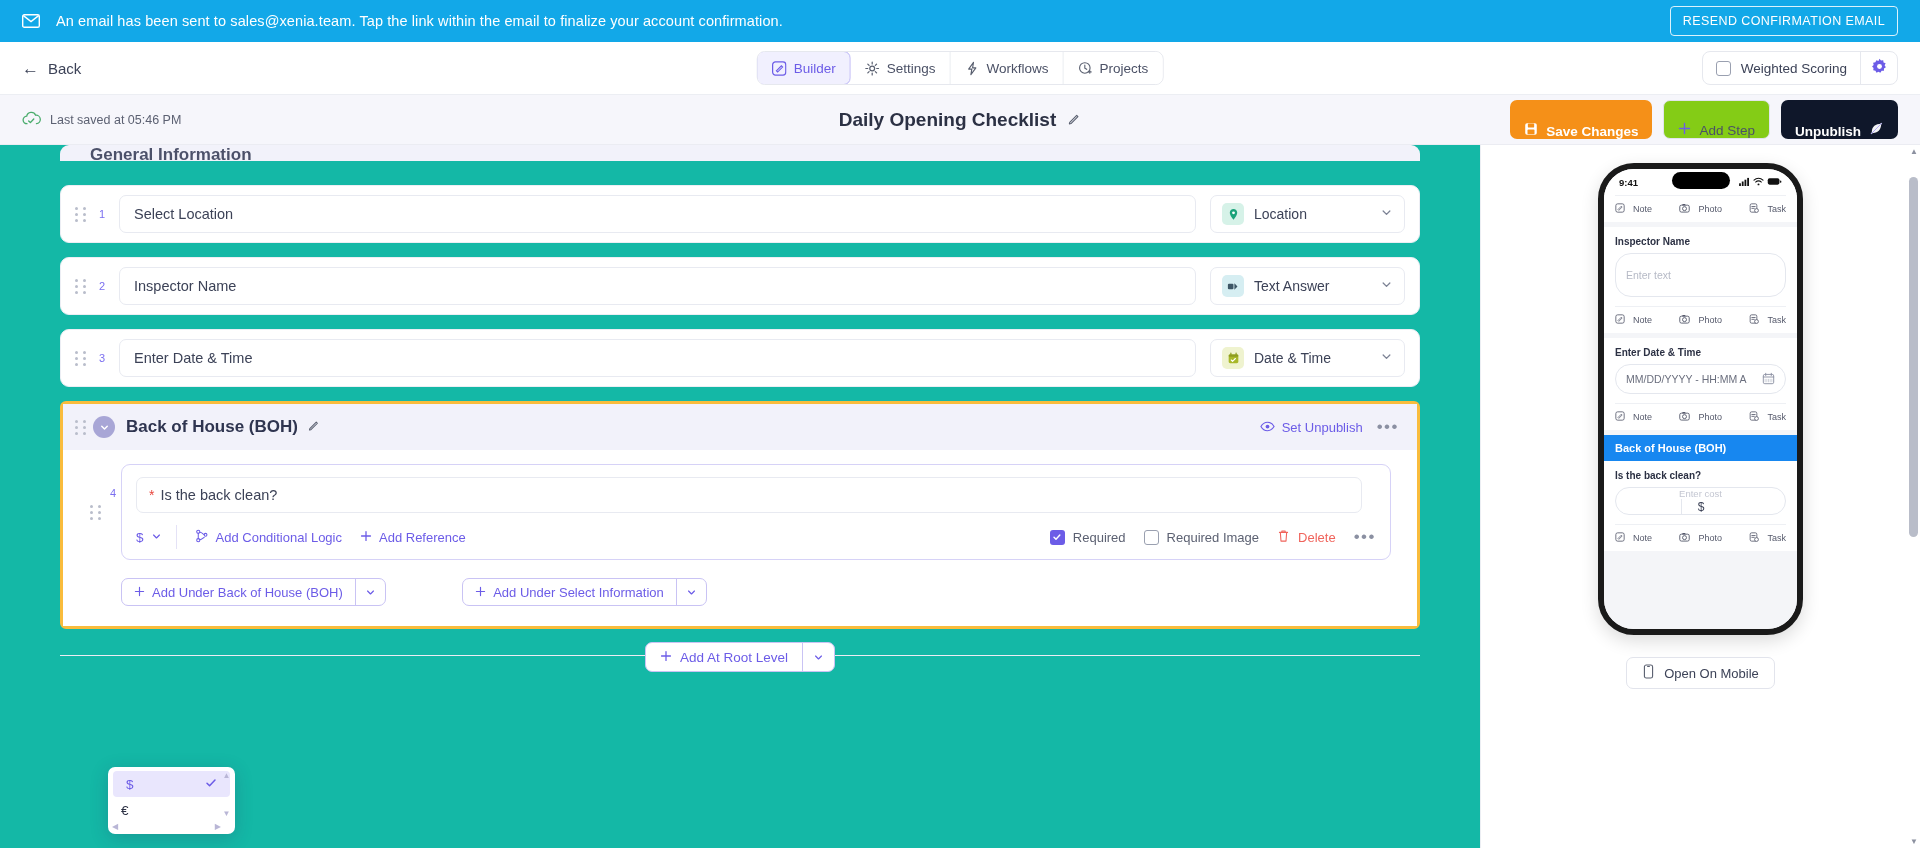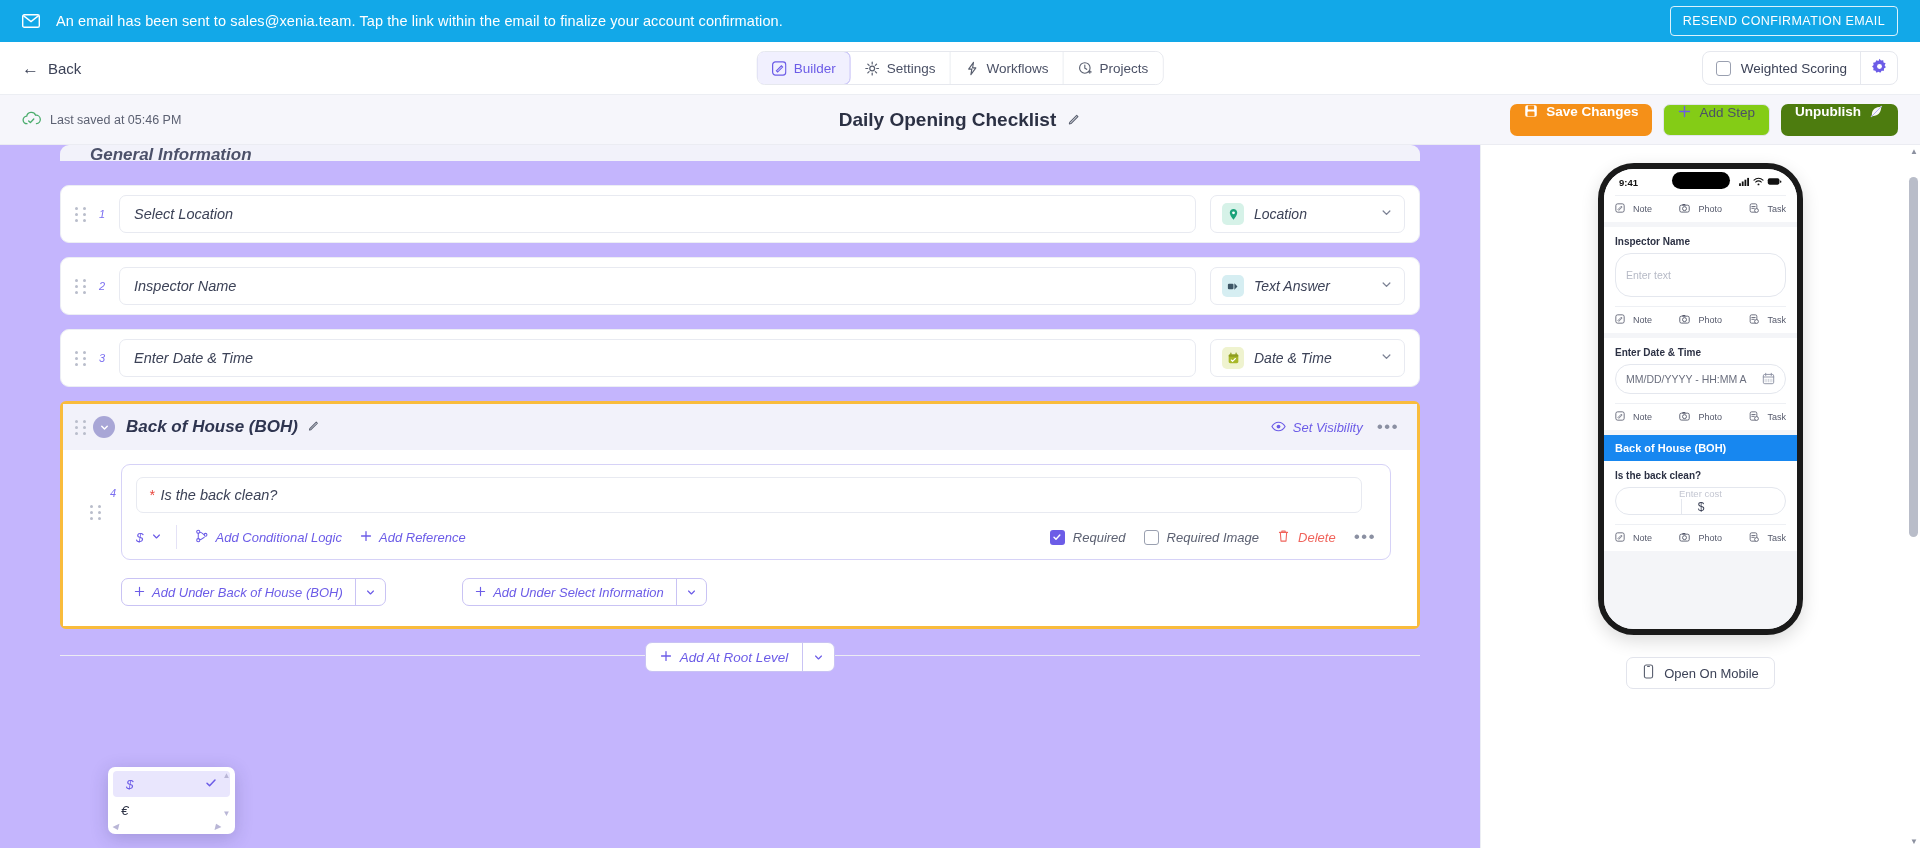--- a/index.html
+++ b/index.html
@@ -89,37 +89,36 @@
     display: flex; align-items: center; gap: 9px;
     font-size: 12.5px; color: #5c6172;
   }
   .doc-title {
     position: absolute; left: 50%; transform: translateX(-50%);
     display: flex; align-items: center; gap: 10px;
     font-size: 19px; font-weight: bold; color: #2c3144;
   }
   .save-right { margin-left: auto; display: flex; align-items: center; gap: 11px; }
   .btn {
-    display: flex; align-items: flex-start; gap: 8px; height: 32px;
+    display: flex; align-items: flex-end; gap: 8px; height: 39px;
     border-radius: 7px; font-size: 13.5px; padding: 0 14px; cursor: pointer;
     font-family: inherit; border: none; white-space: nowrap;
   }
   .btn-save { background: #f59018; color: #fff; font-weight: bold; }
   .btn-addstep { background: #84cc16; border: 1px solid #e2e4ec; color: #4b5166; }
-  .btn-unpublish { background: #4d7c0f; color: #fff; font-weight: bold; }
+  .btn-unpublish { background: #0f172a; color: #fff; font-weight: bold; }
 
   
   .main {
     position: absolute; top: 145px; left: 0; right: 0; bottom: 0;
     background: #fff; display: flex;
   }
   .canvas {
-    width: 1480px; position: relative; background: #c4b5fd;
+    width: 1480px; position: relative; background: #14b8a6;
     overflow: hidden;
-    font-style: italic;
   }
   .canvas-inner { position: relative; padding: 0 30px; }
 
   
   .cut-header {
     height: 16px; margin: 0 30px; background: #f2f2fa;
     border-radius: 9px 9px 0 0; position: relative; overflow: hidden;
     display: flex; align-items: flex-end; padding-left: 30px;
   }
   .cut-header-text {
@@ -596,21 +595,21 @@
               </svg>
           </span>
           <div class="section-head-right">
             <span class="set-visibility">
               <span>
                 <svg width="15" height="11" viewBox="0 0 16 11">
                     <path d="M1 5.5 C3 2 5.4 1 8 1 C10.6 1 13 2 15 5.5 C13 9 10.6 10 8 10 C5.4 10 3 9 1 5.5Z" fill="none" stroke="#6c5ce7" stroke-width="1.2"></path>
                     <circle cx="8" cy="5.5" r="2" fill="#6c5ce7"></circle>
                   </svg>
               </span>
-              <span>Set Visibility</span>
+              <span>Set Unpublish</span>
             </span>
             <span class="ellipsis">•••</span>
           </div>
         </div>
 
         <div class="section-body">
           <div class="q-card">
             <span class="q-drag">
                 <i></i>
                 <i></i>

